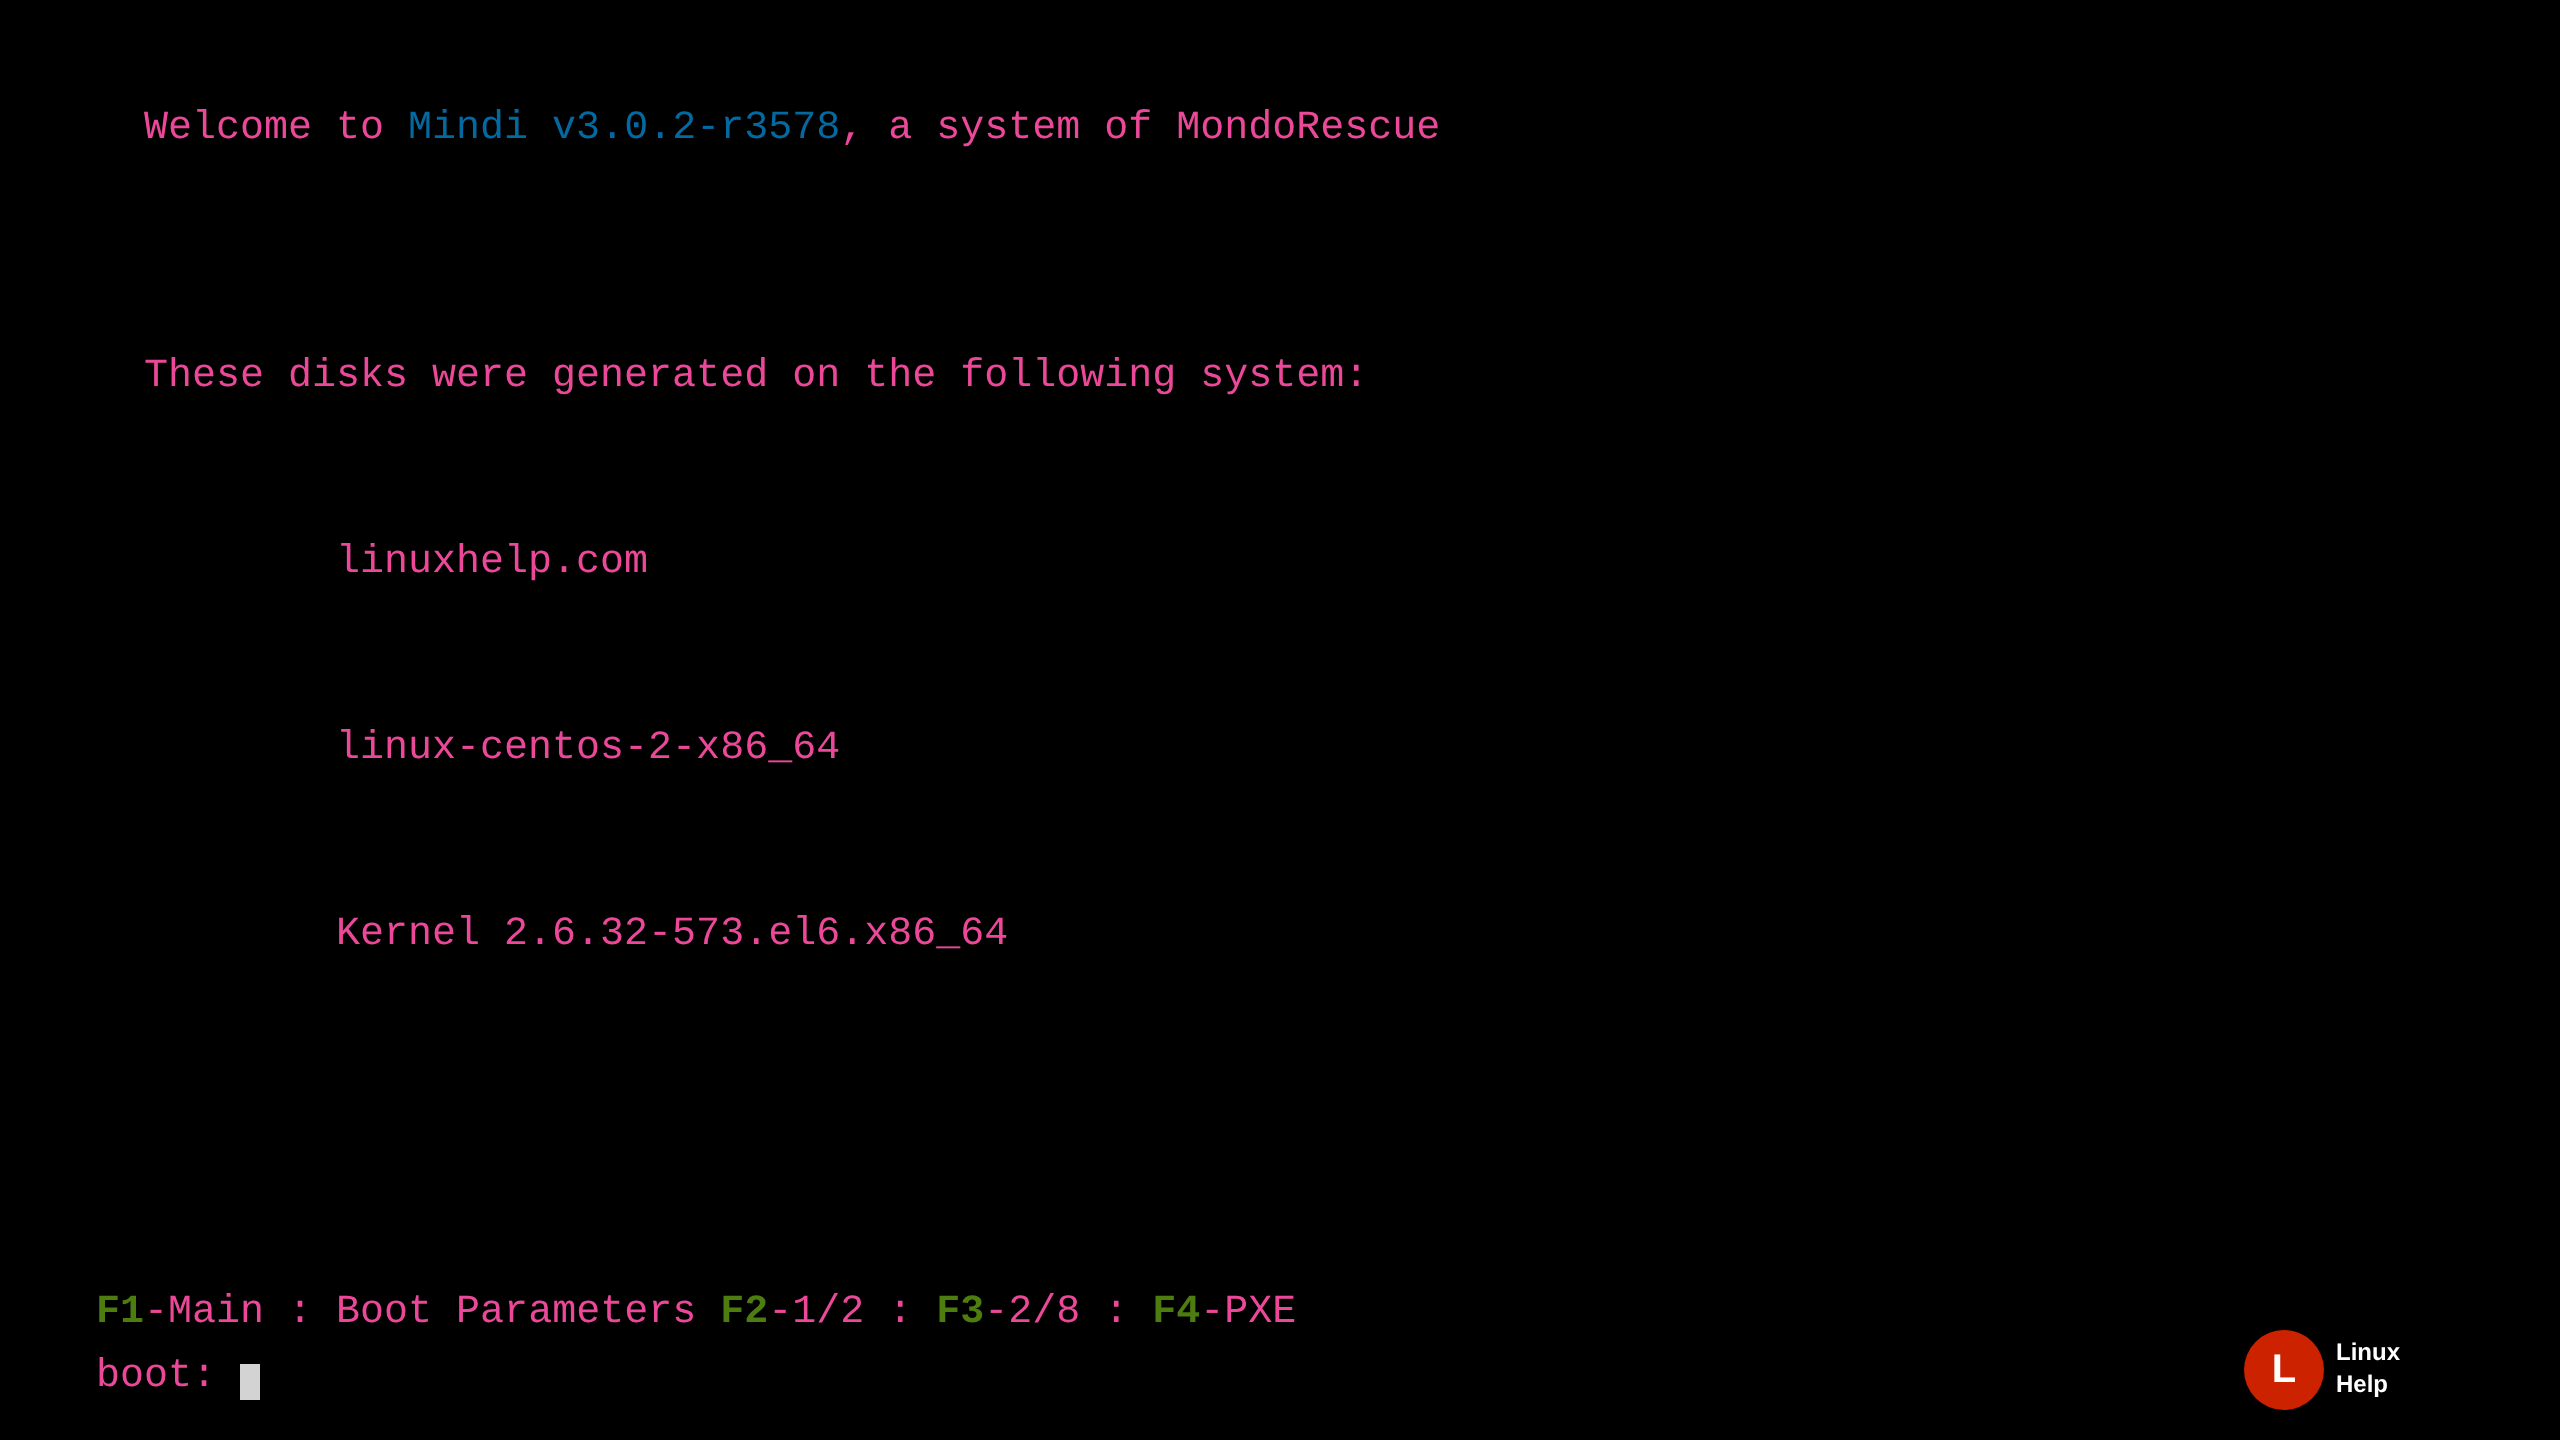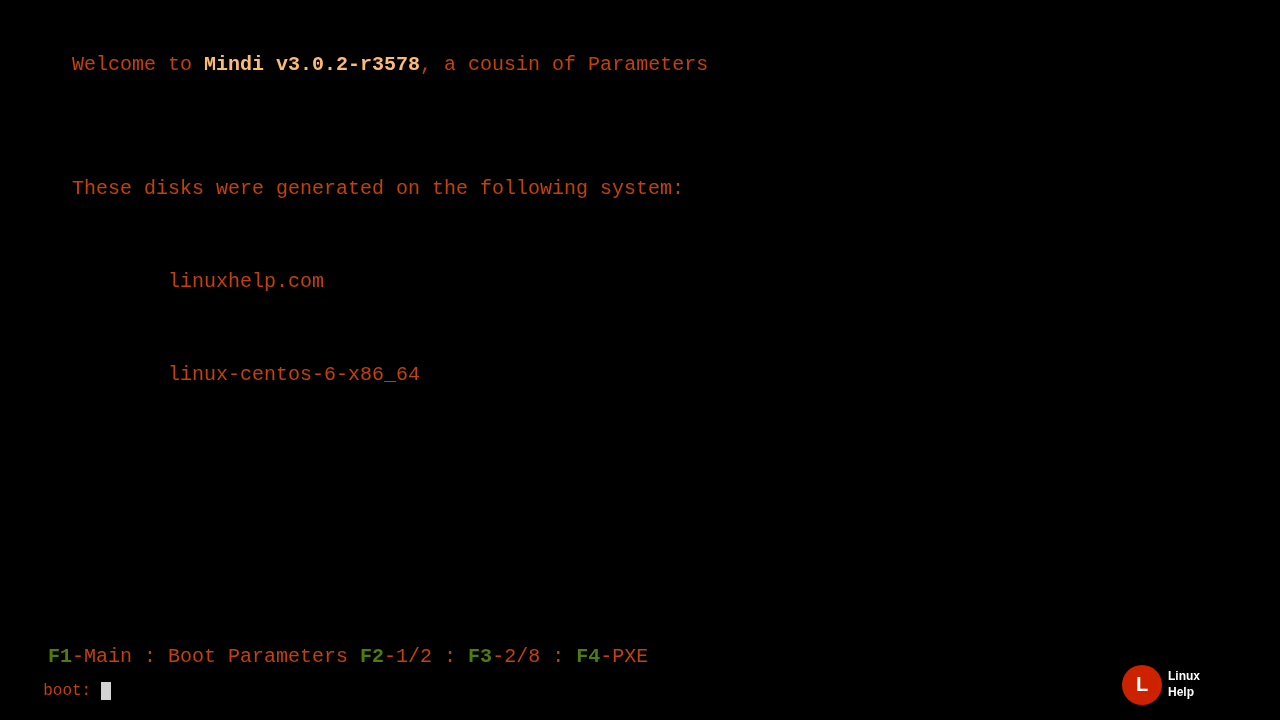--- a/index.html
+++ b/index.html
@@ -18,37 +18,37 @@
     .terminal {
       padding: 18px 24px;
       line-height: 1.55;
     }
 
     .line {
       white-space: pre;
       display: block;
     }
 
-    .white { color: #c2410c; }
-    .bright-white { color: #fdba74; font-weight: bold; }
+    .white { color: #ec4899; }
+    .bright-white { color: #0369a1; font-weight: normal; }
 
     .function-keys {
       position: absolute;
       bottom: 52px;
       left: 24px;
       font-size: 20px;
       color: #d3d3d3;
       white-space: pre;
     }
 
     .boot-prompt {
       position: absolute;
       bottom: 20px;
       left: 24px;
-      font-size: 16px;
+      font-size: 20px;
       color: #d3d3d3;
       white-space: pre;
     }
 
     .cursor {
       display: inline-block;
       width: 10px;
       height: 18px;
       background: #d3d3d3;
       vertical-align: text-bottom;
@@ -68,35 +68,38 @@
     }
 
     .fkey-bold { font-weight: bold; color: #4d7c0f; }
   </style>
 </head>
 <body>
 
 <div class="terminal">
 
   <span class="line">
-    <span class="white">Welcome to </span><span class="bright-white">Mindi v3.0.2-r3578</span><span class="white">, a cousin of Parameters</span>
+    <span class="white">Welcome to </span><span class="bright-white">Mindi v3.0.2-r3578</span><span class="white">, a system of MondoRescue</span>
   </span>
 
   <span class="line">&nbsp;</span>
 
 
   <span class="line">
     <span class="white">These disks were generated on the following system:</span>
   </span>
 
   <span class="line">
     <span class="white">        linuxhelp.com</span>
   </span>
   <span class="line">
-    <span class="white">        linux-centos-6-x86_64</span>
+    <span class="white">        linux-centos-2-x86_64</span>
+  </span>
+  <span class="line">
+    <span class="white">        Kernel 2.6.32-573.el6.x86_64</span>
   </span>
 
   <span class="line">&nbsp;</span>
 
 </div>
 
 <div class="function-keys">
   <span class="fkey-bold">F1</span><span class="white">-Main : Boot Parameters </span><span class="fkey-bold">F2</span><span class="white">-1/2 : </span><span class="fkey-bold">F3</span><span class="white">-2/8 : </span><span class="fkey-bold">F4</span><span class="white">-PXE</span>
 </div>
 

